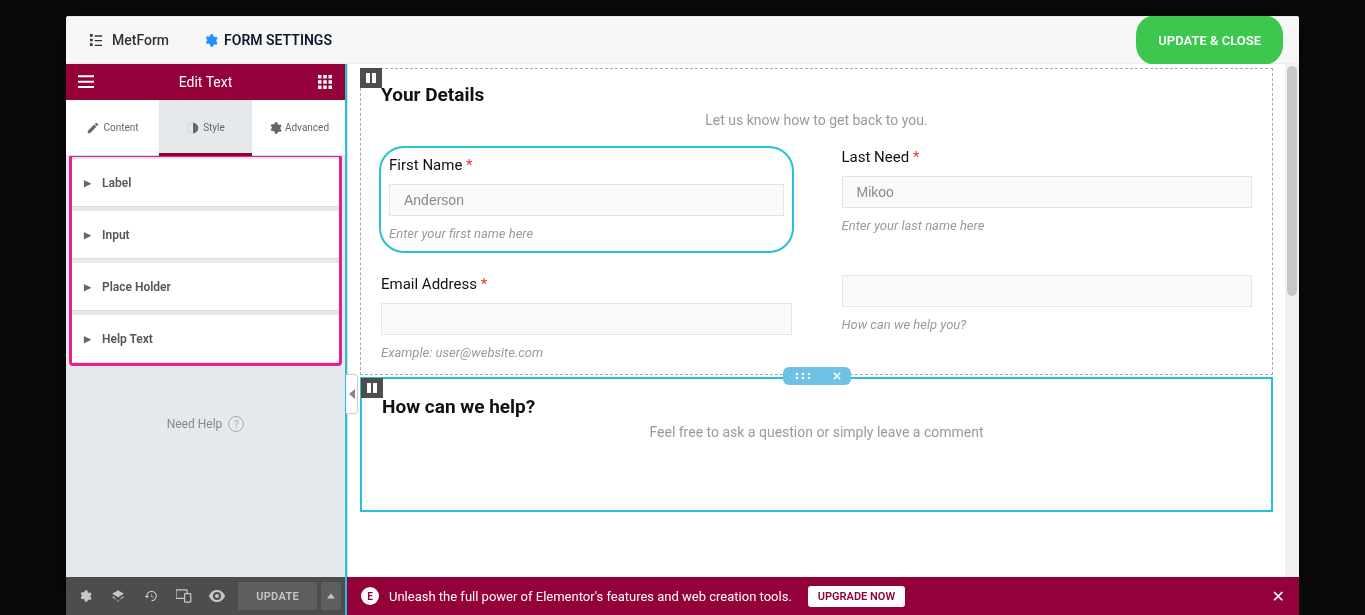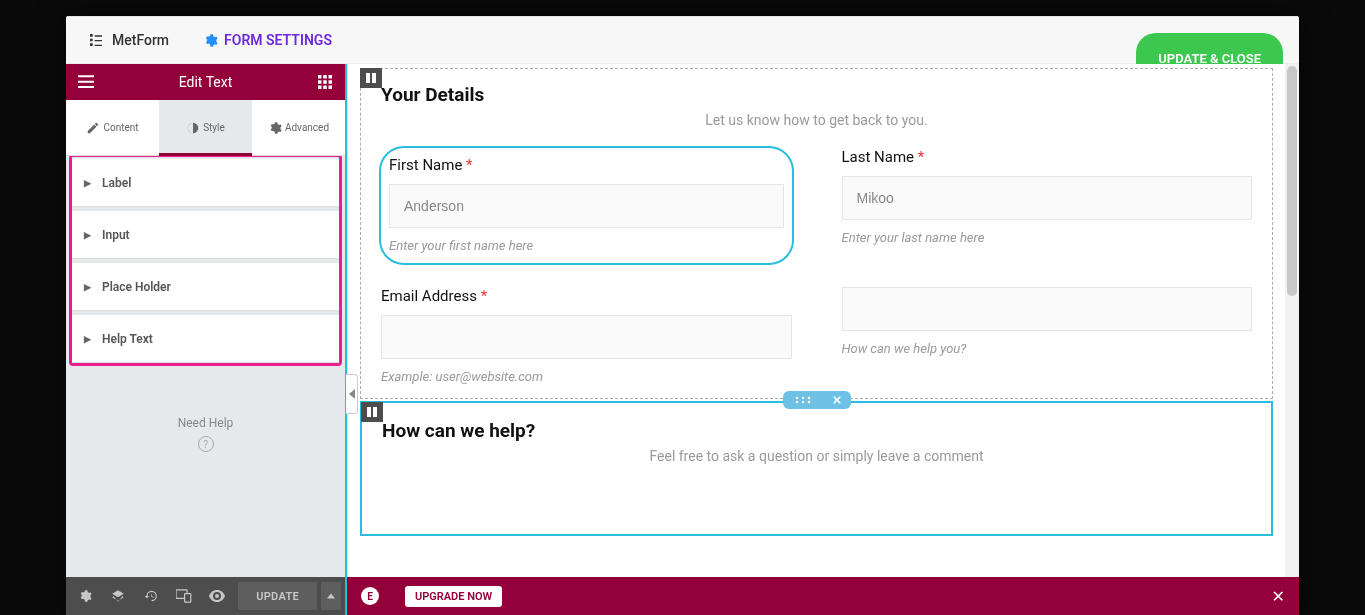--- a/index.html
+++ b/index.html
@@ -5,23 +5,23 @@
     * { box-sizing: border-box; margin: 0; padding: 0; }
     body { font-family: -apple-system, BlinkMacSystemFont, "Segoe UI", Roboto, Helvetica, Arial, sans-serif; background: #0a0a0a; width: 1365px; height: 615px; overflow: hidden; position: relative; font-size: 14px; }
 
     
     .outer-dark { position: absolute; inset: 0; background: #0a0a0a; }
 
     
     .modal { position: absolute; left: 66px; top: 16px; right: 66px; bottom: 0; background: #fff; display: flex; flex-direction: column; border-radius: 3px 3px 0 0; box-shadow: 0 0 30px rgba(0,0,0,0.5); overflow: hidden; }
 
     
-    .modal-top { height: 48px; background: #f7f7f7; border-bottom: 1px solid #eee; border-top: 1px solid #e5e5e5; display: flex; padding: 16px 16px; flex: 0 0 48px; }
+    .modal-top { height: 48px; background: #f7f7f7; border-bottom: 1px solid #eee; border-top: 1px solid #e5e5e5; display: flex; align-items: center; padding: 16px 16px; flex: 0 0 48px; }
     .metform-logo { display: flex; align-items: center; gap: 8px; font-weight: 500; color: #333; margin-left: 6px; }
-    .form-settings-link { color: #6d28d9; font-weight: 600; margin-left: 34px; display: flex; align-items: center; gap: 6px; cursor: pointer; font-size: 14px; }
+    .form-settings-link { color: #0f172a; font-weight: 600; margin-left: 34px; display: flex; align-items: center; gap: 6px; cursor: pointer; font-size: 14px; }
     .form-settings-link svg { fill: #1e90ff; }
     .top-spacer { flex: 1; }
     .update-close-btn { background: #3cc74e; color: #fff; font-weight: 600; border-radius: 20px; padding: 0 22px; height: 50px; display: flex; align-items: center; cursor: pointer; font-size: 13px; }
 
     
     .modal-body { flex: 1; display: flex; min-height: 0; position: relative; }
 
     
     .panel { width: 281px; flex: 0 0 281px; display: flex; flex-direction: column; background: #e6e9ec; border-right: 2px solid #27bfdb; }
     .panel-header { height: 36px; background: #93003a; color: #fff; display: flex; align-items: center; padding: 0 4px; flex: 0 0 36px; }
@@ -36,21 +36,21 @@
     .panel-tab.active::after { content: ""; position: absolute; bottom: -1px; left: 0; right: 0; height: 3px; background: #93003a; }
     .panel-tab svg { fill: #666; }
 
     
     .accordion-list { padding: 0; background: #e6e9ec; overflow-y: auto; }
     .accordion-item { background: #fff; border-bottom: 1px solid #ddd; height: 48px; display: flex; align-items: center; padding: 0 16px 0 12px; gap: 10px; cursor: pointer; font-size: 12px; font-weight: 600; color: #555; margin-bottom: 4px; }
     .accordion-item .caret { width: 8px; font-size: 9px; color: #666; }
 
     .highlight-box { border: 3px solid #e91e8c; border-radius: 4px; margin: -2px 3px 0 3px; padding-top: 2px; }
 
-    .need-help { text-align: center; color: #888; font-size: 12px; padding: 50px 0 0 0; display: flex; align-items: center; justify-content: center; gap: 6px; flex-direction: column; }
+    .need-help { text-align: center; color: #888; font-size: 12px; padding: 50px 0 0 0; display: flex; align-items: center; justify-content: center; gap: 6px; }
     .need-help .q { border: 1px solid #aaa; border-radius: 50%; width: 16px; height: 16px; display: inline-flex; align-items: center; justify-content: center; font-size: 10px; color: #aaa; }
 
     
     .panel-bottom { margin-top: auto; height: 38px; background: #4d4d4d; display: flex; align-items: center; padding: 0 4px; gap: 2px; flex: 0 0 38px; }
     .panel-bottom .btn-icon { width: 34px; height: 30px; display: flex; align-items: center; justify-content: center; cursor: pointer; color: #c7c7c7; }
     .panel-bottom .update-btn { background: #5e5e5e; color: #c7c7c7; padding: 0 18px; height: 28px; display: flex; align-items: center; font-size: 11px; font-weight: 600; letter-spacing: .3px; margin-left: 4px; border-radius: 2px; cursor: pointer; }
     .panel-bottom .update-caret { background: #5e5e5e; color: #c7c7c7; width: 22px; height: 28px; display: flex; align-items: center; justify-content: center; margin-left: 2px; border-radius: 2px; cursor: pointer; }
 
     
     .preview-wrap { flex: 1; position: relative; background: #fff; overflow-y: auto; border-left: 1px solid #ddd; }
@@ -66,21 +66,21 @@
     .section-heading { font-size: 19px; font-weight: 700; color: #111; margin-bottom: 6px; }
     .section-sub { color: #9a9a9a; font-size: 14px; margin-bottom: 16px; text-align: center; }
 
     .field-grid { display: grid; grid-template-columns: 1fr 1fr; gap: 24px 50px; margin-top: 20px; }
     .field-wrap { position: relative; border-radius: 23px; }
     .field-wrap.selected { outline: 2px solid #27bfdb; outline-offset: 0; padding: 0; }
     .field-wrap.selected .field-inner { padding: 8px; }
     .field-inner-pad .field-label,
     .field-wrap .field-label { font-size: 15px; color: #111; margin-bottom: 10px; display: block; }
     .req { color: #e33; }
-    .text-input { width: 100%; height: 44px; border: 1px solid #e5e5e5; background: #fafafa; padding: 0 14px; font-size: 14px; color: #666; }
+    .text-input { width: 100%; height: 32px; border: 1px solid #e5e5e5; background: #fafafa; padding: 0 14px; font-size: 14px; color: #666; }
     .text-input::placeholder { color: #888; }
     .help-text { font-style: italic; color: #9a9a9a; font-size: 13px; margin-top: 10px; display: block; }
     .sel-toolbar-bottom { position: absolute; left: 50%; transform: translateX(-50%); bottom: -11px; display: flex; z-index: 3; }
     .sel-toolbar-bottom .drag { background: #6ec1e4; width: 40px; height: 18px; border-radius: 6px 0 0 6px; display: flex; align-items: center; justify-content: center; color: #fff; }
     .sel-toolbar-bottom .close { background: #6ec1e4; width: 28px; height: 18px; border-radius: 0 6px 6px 0; display: flex; align-items: center; justify-content: center; color: #fff; cursor: pointer; }
 
     
     .section2 .section-heading { margin-top: 2px; }
 
     
@@ -252,21 +252,21 @@
                   <span>First Name</span>
                   <span class="req">*</span>
                 </label>
                 <input class="text-input" type="text" placeholder="Anderson" style="">
                 <span class="help-text">Enter your first name here</span>
               </div>
             </div>
 
             <div class="field-wrap">
               <label class="field-label">
-                <span>Last Name</span>
+                <span>Last Need</span>
                 <span class="req">*</span>
               </label>
               <input class="text-input" type="text" placeholder="Mikoo" style="">
               <span class="help-text">Enter your last name here</span>
             </div>
 
             <div class="field-wrap">
               <label class="field-label">
                 <span>Email Address</span>
                 <span class="req">*</span>
@@ -311,18 +311,19 @@
           <div class="section-heading">How can we help?</div>
           <div class="section-sub">Feel free to ask a question or simply leave a comment</div>
           <div style="height:40px"></div>
         </div>
 
       </div>
     </div>
 
     <div class="promo-bar">
       <div class="e-badge">E</div>
+      <span>Unleash the full power of Elementor's features and web creation tools.</span>
       <span class="up-btn">UPGRADE NOW</span>
       <span class="close-x">✕</span>
     </div>
 
   </div>
 </div>
 
 </body></html>

